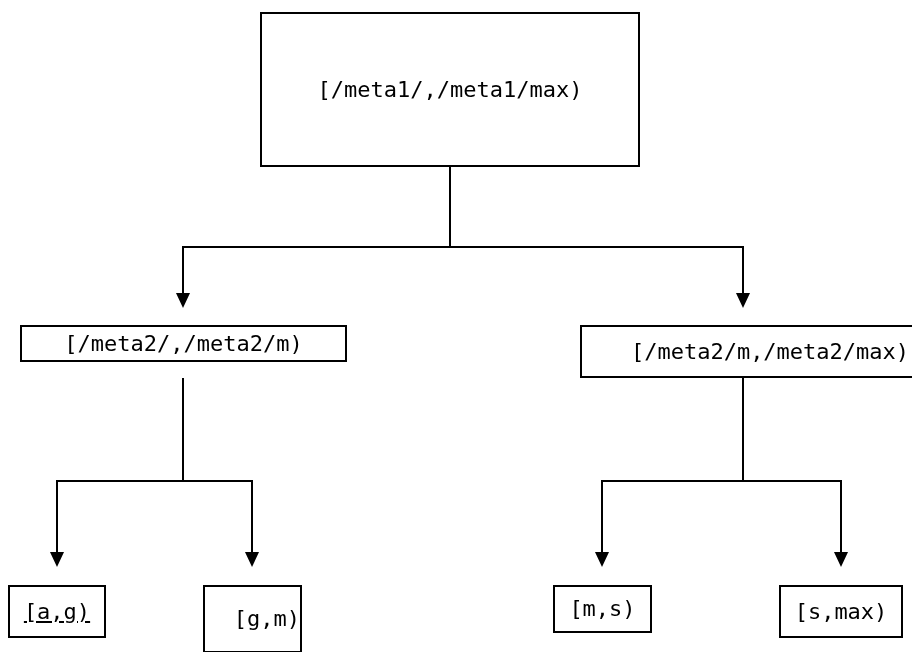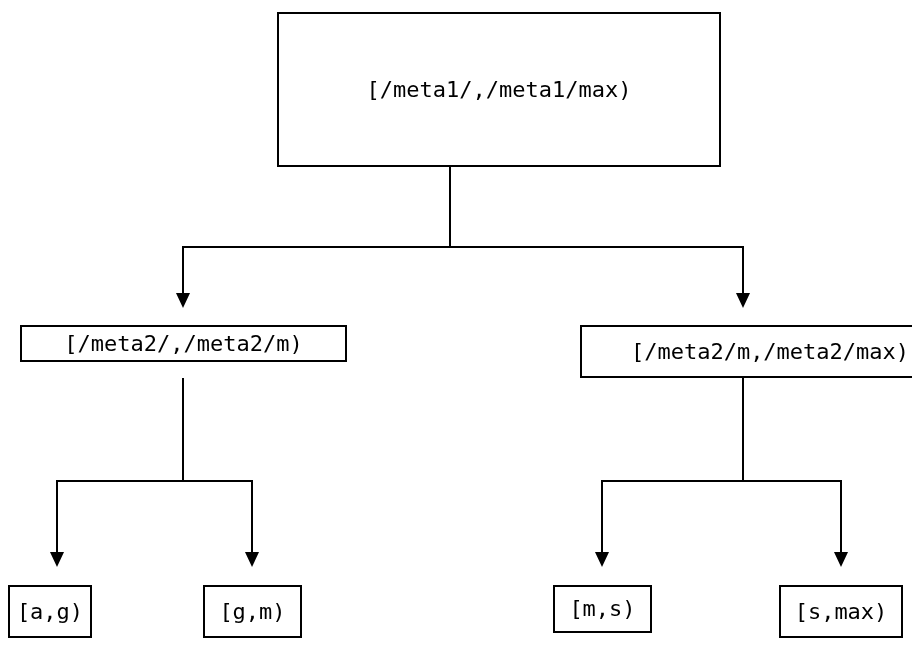--- a/index.html
+++ b/index.html
@@ -21,25 +21,25 @@
     box-sizing: border-box;
     border: 2px solid #000000;
     background: #ffffff;
     display: flex;
     align-items: center;
     justify-content: center;
     font-size: 22px;
     line-height: 1;
     white-space: nowrap;
   }
-  .node-root  { left: 260px; top: 12px;  width: 444px; height: 155px; margin-left: 17px; }
+  .node-root  { left: 260px; top: 12px;  width: 380px; height: 155px; }
   .node-l1a   { left: 20px;  top: 325px; width: 327px; height: 37px; }
   .node-l1b   { left: 580px; top: 325px; width: 380px; height: 53px; }
-  .node-ag    { left: 8px;   top: 585px; width: 84px;  height: 53px; }
-  .node-gm    { left: 203px; top: 585px; width: 99px;  height: 53px; }
+  .node-ag    { left: 8px;   top: 585px; width: 98px;  height: 53px; text-decoration: underline; }
+  .node-gm    { left: 203px; top: 585px; width: 99px;  height: 68px; justify-content: flex-end; }
   .node-ms    { left: 553px; top: 585px; width: 99px;  height: 48px; }
   .node-smax  { left: 779px; top: 585px; width: 124px; height: 53px; }
 
   .line {
     position: absolute;
     background: #000000;
   }
   .v { width: 2px; }
   .h { height: 2px; }
 

